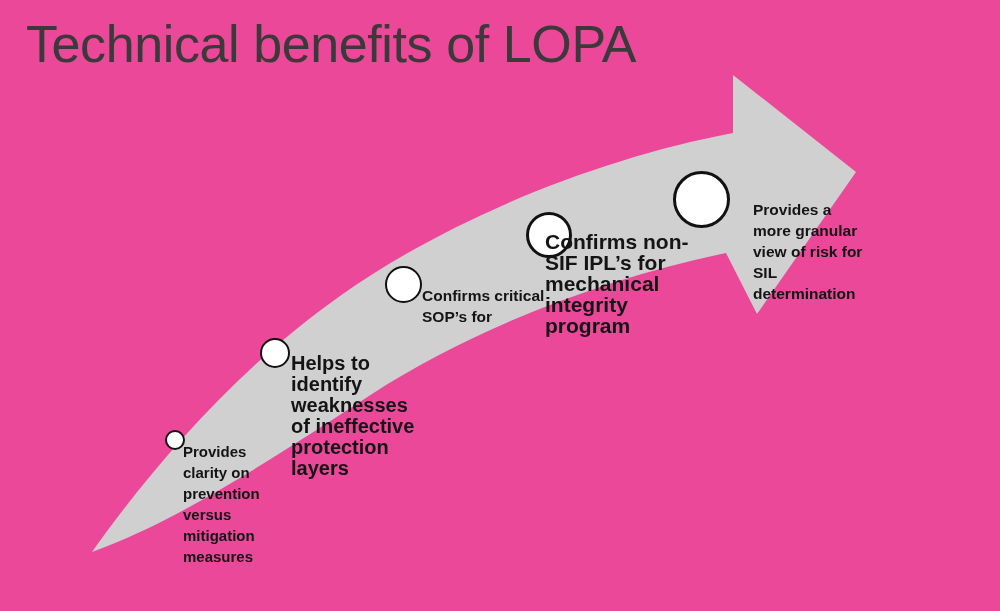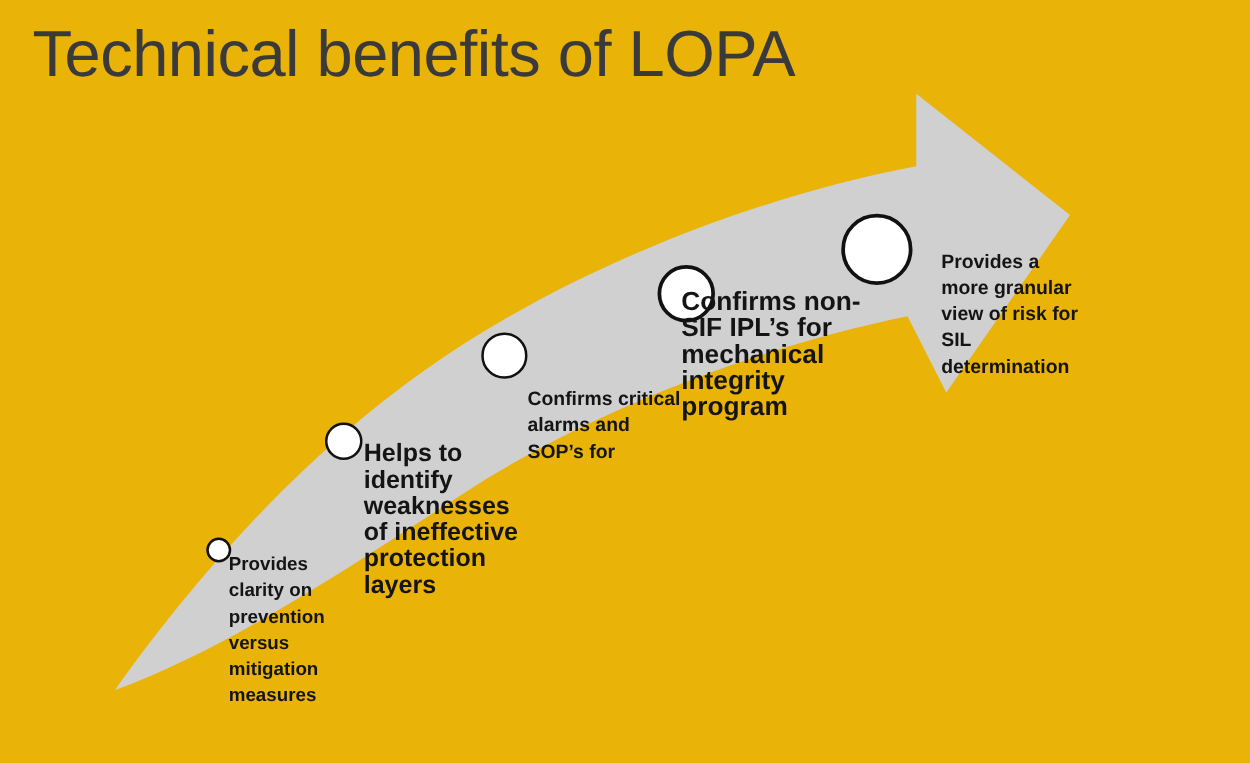--- a/index.html
+++ b/index.html
@@ -8,21 +8,21 @@
     padding: 0;
     background: #ffffff;
   }
   body {
     font-family: "Liberation Sans", sans-serif;
   }
   #slide {
     position: relative;
     width: 1000px;
     height: 611px;
-    background: #eab308;
+    background: #ec4899;
     overflow: hidden;
   }
   #slide-title {
     position: absolute;
     left: 26px;
     top: 16px;
     font-family: "Liberation Sans", sans-serif;
     font-size: 52px;
     font-weight: 300;
     letter-spacing: -0.4px;
@@ -72,21 +72,21 @@
              C 270,460 180,520 92,552 Z" fill="#d0d0d0" stroke="none"></path>
   </svg>
 
   <div class="milestone-node" style="width: 20px; height: 20px; left: 165px; top: 430px; border-width: 2px; border-color: rgb(17, 17, 17); background: rgb(255, 255, 255);"></div>
   <div class="milestone-label" style="left: 183px; top: 441px; font-size: 15px; line-height: 21px; color: rgb(20, 20, 20);"><div>Provides</div><div>clarity on</div><div>prevention</div><div>versus</div><div>mitigation</div><div>measures</div></div>
 
   <div class="milestone-node" style="width: 30px; height: 30px; left: 260px; top: 338px; border-width: 2.5px; border-color: rgb(17, 17, 17); background: rgb(255, 255, 255);"></div>
   <div class="milestone-label" style="left: 291px; top: 353px; font-size: 20px; line-height: 21px; color: rgb(20, 20, 20);"><div>Helps to</div><div>identify</div><div>weaknesses</div><div>of ineffective</div><div>protection</div><div>layers</div></div>
 
   <div class="milestone-node" style="width: 37px; height: 37px; left: 384.5px; top: 265.5px; border-width: 2.5px; border-color: rgb(17, 17, 17); background: rgb(255, 255, 255);"></div>
-  <div class="milestone-label" style="left: 422px; top: 285px; font-size: 15.5px; line-height: 21px; color: rgb(20, 20, 20); margin-top: 24px;"><div>Confirms critical</div><div>alarms and</div><div>SOP’s for</div></div>
+  <div class="milestone-label" style="left: 422px; top: 285px; font-size: 15.5px; line-height: 21px; color: rgb(20, 20, 20);"><div>Confirms critical</div><div>SOP’s for</div></div>
 
   <div class="milestone-node" style="width: 46px; height: 46px; left: 526px; top: 212px; border-width: 3px; border-color: rgb(17, 17, 17); background: rgb(255, 255, 255);"></div>
   <div class="milestone-label" style="left: 545px; top: 231px; font-size: 21px; line-height: 21px; color: rgb(20, 20, 20);"><div>Confirms non-</div><div>SIF IPL’s for</div><div>mechanical</div><div>integrity</div><div>program</div></div>
 
   <div class="milestone-node" style="width: 57px; height: 57px; left: 672.5px; top: 170.5px; border-width: 3px; border-color: rgb(17, 17, 17); background: rgb(255, 255, 255);"></div>
   <div class="milestone-label" style="left: 753px; top: 199px; font-size: 15.5px; line-height: 21px; color: rgb(20, 20, 20);"><div>Provides a</div><div>more granular</div><div>view of risk for</div><div>SIL</div><div>determination</div></div>
 
 </div>
 
 </body></html>

